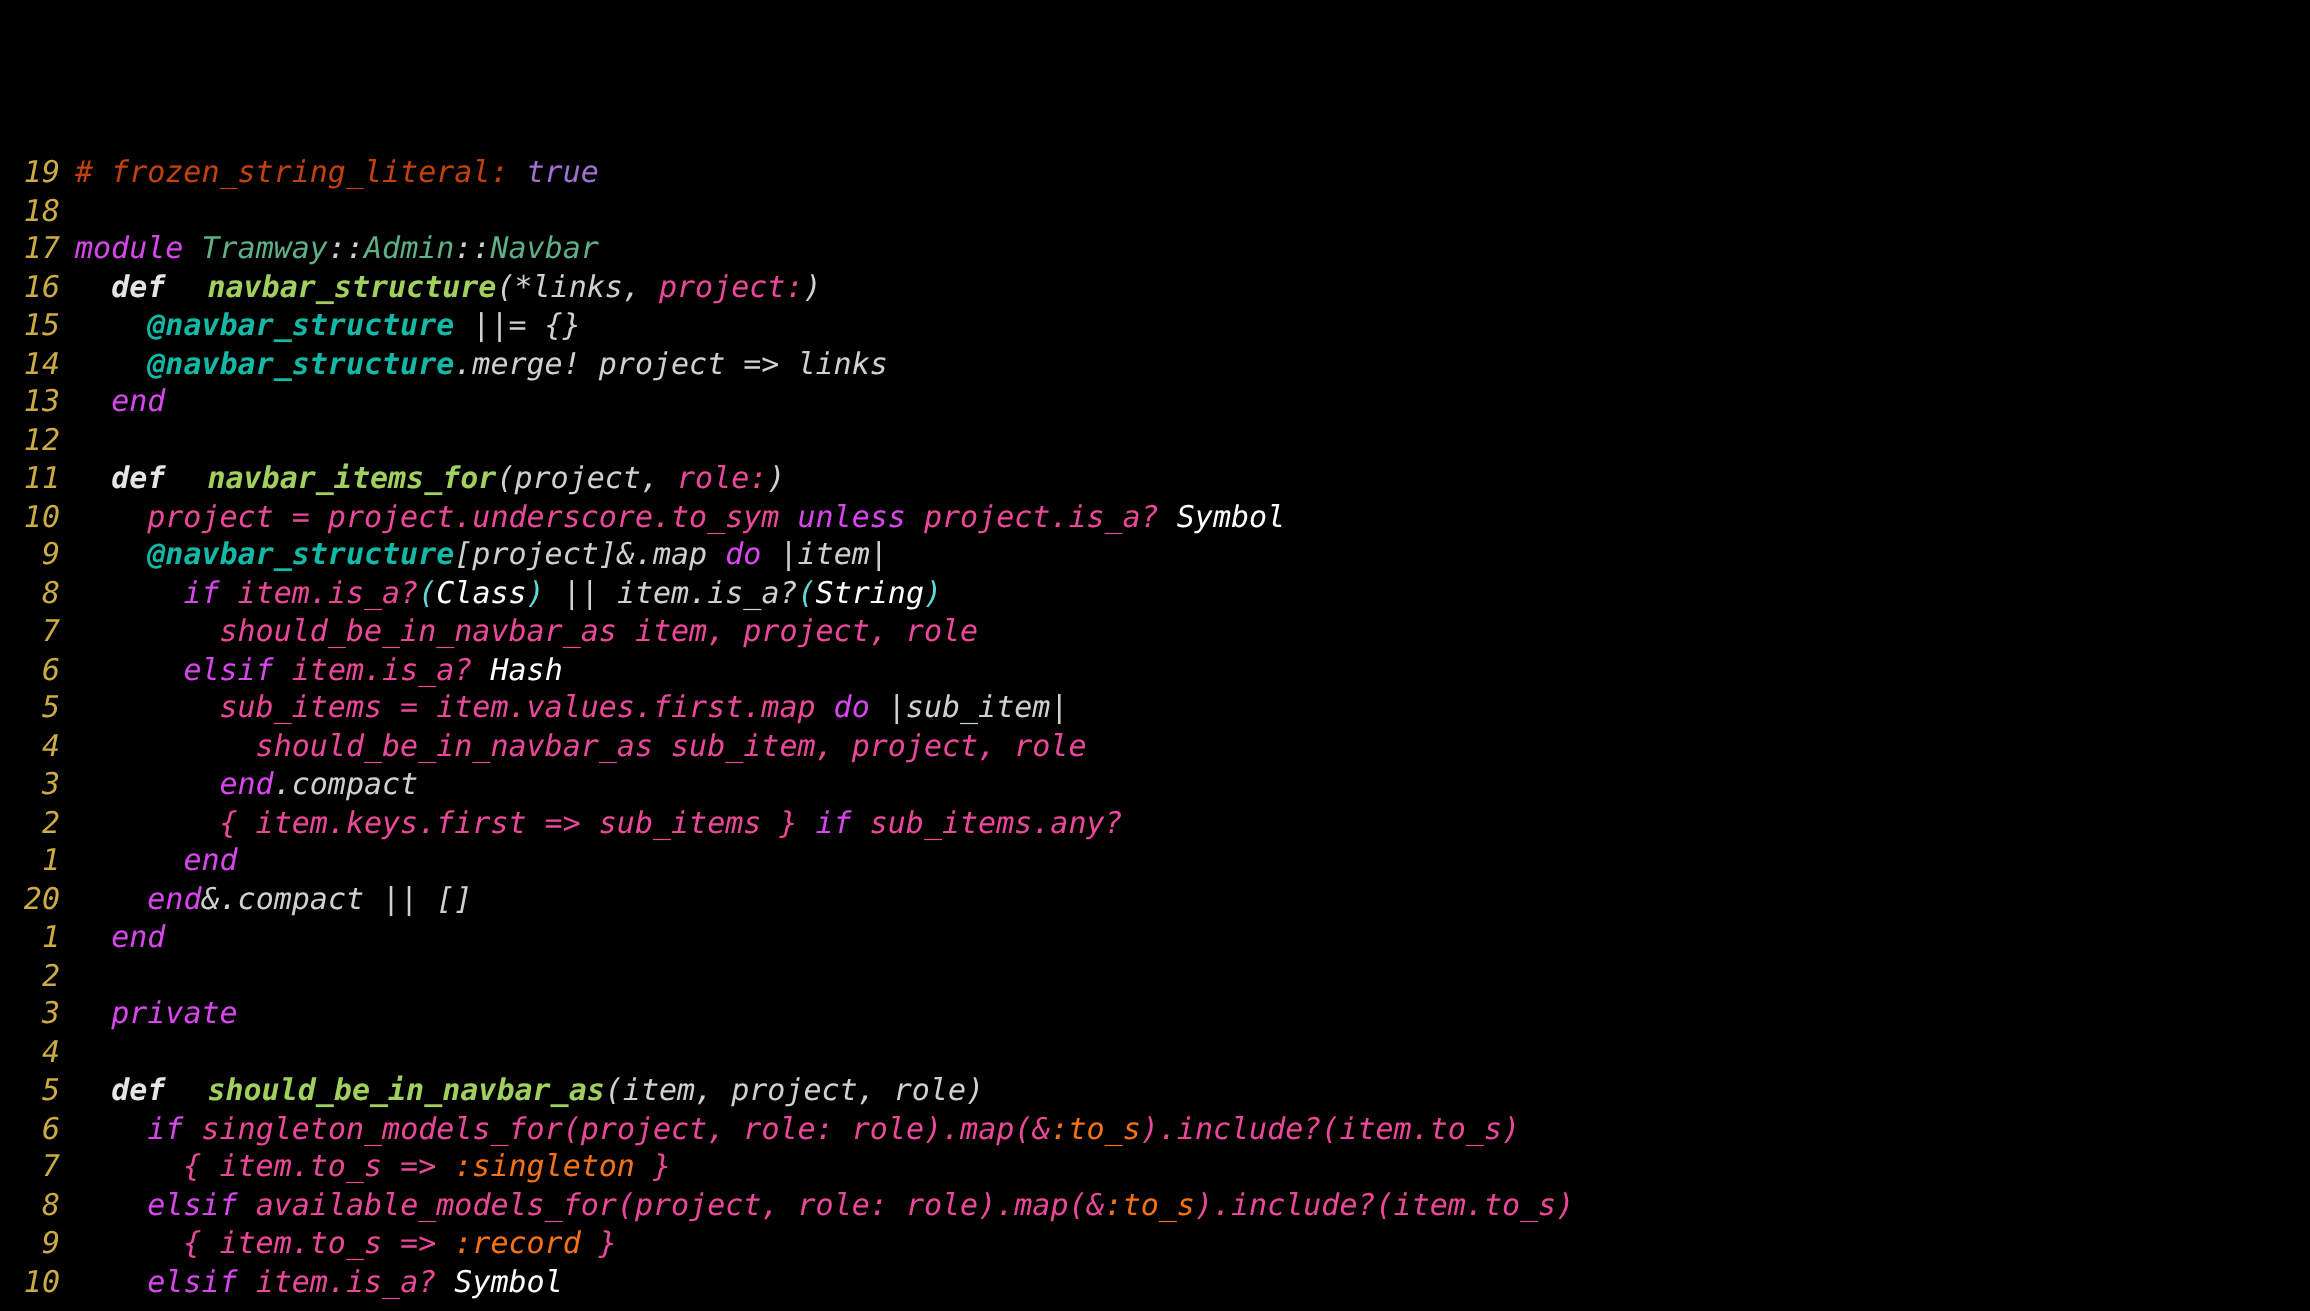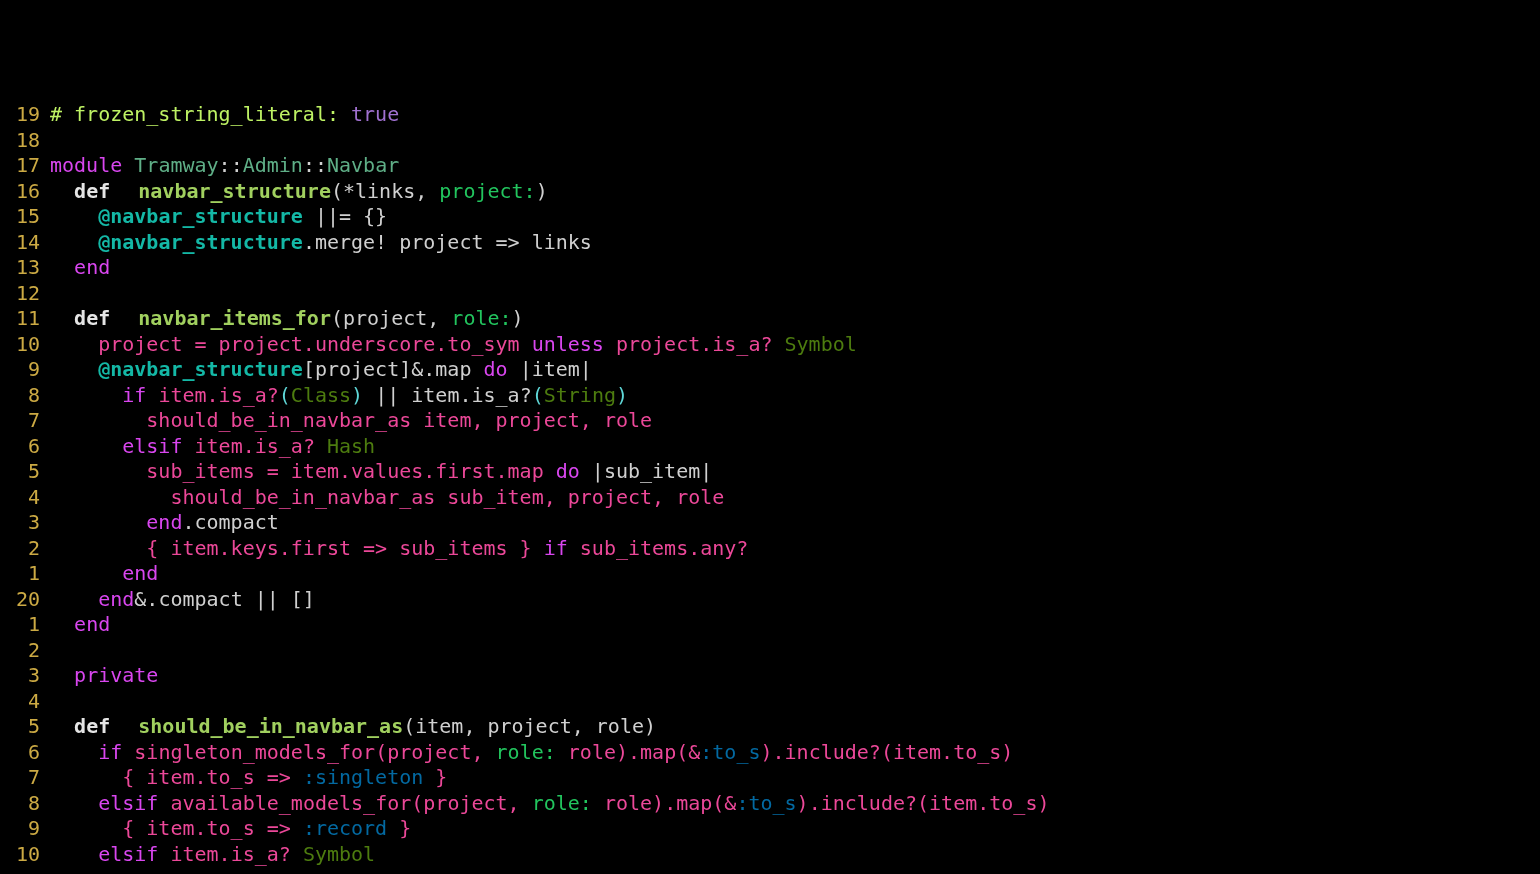--- a/index.html
+++ b/index.html
@@ -14,41 +14,42 @@
   overflow: hidden;
   white-space: pre;
 }
 .editor {
   height: calc(874px - 52px);
   overflow: hidden;
 }
 .line {
   display: flex;
   height: 25.5px;
+  font-style: italic;
 }
 .ln {
   width: 40px;
   text-align: right;
   color: #ccaa44;
   flex-shrink: 0;
 }
 .code {
   padding-left: 10px;
 }
-.c-comment { color: #bef264; }
+.c-comment { color: #c2410c; }
 .c-bool { color: #a070d0; text-align: center; }
 .c-kw { color: #d946ef; }
 .c-def { color: #e5e5e5; font-weight: bold; }
 .c-defname { color: #a1d05f; font-weight: bold; margin-left: 16px; }
 .c-ivar { color: #14b8a6; font-weight: bold; }
 .c-op { color: #d0d0d0; }
 .c-id { color: #ec4899; }
-.c-param { color: #22c55e; }
-.c-class { color: #4d7c0f; }
-.c-sym { color: #0369a1; }
+.c-param { color: #ec4899; }
+.c-class { color: #ffffff; }
+.c-sym { color: #f97316; }
 .c-paren { color: #5fd7d7; }
 .c-tramway { color: #5faf87; margin-top: 24px; }
 </style>
 </head>
 <body>
 
 
 
 <div class="editor" id="editor"><div class="line"><span class="ln">19</span><span class="code"><span class="c-comment"># frozen_string_literal: </span><span class="c-bool">true</span></span></div><div class="line"><span class="ln">18</span><span class="code"></span></div><div class="line"><span class="ln">17</span><span class="code"><span class="c-kw">module </span><span class="c-tramway">Tramway</span><span class="c-op">::</span><span class="c-tramway">Admin</span><span class="c-op">::</span><span class="c-tramway">Navbar</span></span></div><div class="line"><span class="ln">16</span><span class="code"><span class="c-id">  </span><span class="c-def">def </span><span class="c-defname">navbar_structure</span><span class="c-op">(*links, </span><span class="c-param">project:</span><span class="c-op">)</span></span></div><div class="line"><span class="ln">15</span><span class="code"><span class="c-id">    </span><span class="c-ivar">@navbar_structure</span><span class="c-op"> ||= {}</span></span></div><div class="line"><span class="ln">14</span><span class="code"><span class="c-id">    </span><span class="c-ivar">@navbar_structure</span><span class="c-op">.merge! project =&gt; links</span></span></div><div class="line"><span class="ln">13</span><span class="code"><span class="c-id">  </span><span class="c-kw">end</span></span></div><div class="line"><span class="ln">12</span><span class="code"></span></div><div class="line"><span class="ln">11</span><span class="code"><span class="c-id">  </span><span class="c-def">def </span><span class="c-defname">navbar_items_for</span><span class="c-op">(project, </span><span class="c-param">role:</span><span class="c-op">)</span></span></div><div class="line"><span class="ln">10</span><span class="code"><span class="c-id">    project = project.underscore.to_sym </span><span class="c-kw">unless</span><span class="c-id"> project.is_a? </span><span class="c-class">Symbol</span></span></div><div class="line"><span class="ln">9</span><span class="code"><span class="c-id">    </span><span class="c-ivar">@navbar_structure</span><span class="c-op">[project]&amp;.map </span><span class="c-kw">do</span><span class="c-op"> |item|</span></span></div><div class="line"><span class="ln">8</span><span class="code"><span class="c-id">      </span><span class="c-kw">if</span><span class="c-id"> item.is_a?</span><span class="c-paren">(</span><span class="c-class">Class</span><span class="c-paren">)</span><span class="c-op"> || item.is_a?</span><span class="c-paren">(</span><span class="c-class">String</span><span class="c-paren">)</span></span></div><div class="line"><span class="ln">7</span><span class="code"><span class="c-id">        should_be_in_navbar_as item, project, role</span></span></div><div class="line"><span class="ln">6</span><span class="code"><span class="c-id">      </span><span class="c-kw">elsif</span><span class="c-id"> item.is_a? </span><span class="c-class">Hash</span></span></div><div class="line"><span class="ln">5</span><span class="code"><span class="c-id">        sub_items = item.values.first.map </span><span class="c-kw">do</span><span class="c-op"> |sub_item|</span></span></div><div class="line"><span class="ln">4</span><span class="code"><span class="c-id">          should_be_in_navbar_as sub_item, project, role</span></span></div><div class="line"><span class="ln">3</span><span class="code"><span class="c-id">        </span><span class="c-kw">end</span><span class="c-op">.compact</span></span></div><div class="line"><span class="ln">2</span><span class="code"><span class="c-id">        { item.keys.first =&gt; sub_items } </span><span class="c-kw">if</span><span class="c-id"> sub_items.any?</span></span></div><div class="line"><span class="ln">1</span><span class="code"><span class="c-id">      </span><span class="c-kw">end</span></span></div><div class="line"><span class="ln">20</span><span class="code"><span class="c-id">    </span><span class="c-kw">end</span><span class="c-op">&amp;.compact || []</span></span></div><div class="line"><span class="ln">1</span><span class="code"><span class="c-id">  </span><span class="c-kw">end</span></span></div><div class="line"><span class="ln">2</span><span class="code"></span></div><div class="line"><span class="ln">3</span><span class="code"><span class="c-id">  </span><span class="c-kw">private</span></span></div><div class="line"><span class="ln">4</span><span class="code"></span></div><div class="line"><span class="ln">5</span><span class="code"><span class="c-id">  </span><span class="c-def">def </span><span class="c-defname">should_be_in_navbar_as</span><span class="c-op">(item, project, role)</span></span></div><div class="line"><span class="ln">6</span><span class="code"><span class="c-id">    </span><span class="c-kw">if</span><span class="c-id"> singleton_models_for(project, </span><span class="c-param">role:</span><span class="c-id"> role).map(&amp;</span><span class="c-sym">:to_s</span><span class="c-id">).include?(item.to_s)</span></span></div><div class="line"><span class="ln">7</span><span class="code"><span class="c-id">      { item.to_s =&gt; </span><span class="c-sym">:singleton</span><span class="c-id"> }</span></span></div><div class="line"><span class="ln">8</span><span class="code"><span class="c-id">    </span><span class="c-kw">elsif</span><span class="c-id"> available_models_for(project, </span><span class="c-param">role:</span><span class="c-id"> role).map(&amp;</span><span class="c-sym">:to_s</span><span class="c-id">).include?(item.to_s)</span></span></div><div class="line"><span class="ln">9</span><span class="code"><span class="c-id">      { item.to_s =&gt; </span><span class="c-sym">:record</span><span class="c-id"> }</span></span></div><div class="line"><span class="ln">10</span><span class="code"><span class="c-id">    </span><span class="c-kw">elsif</span><span class="c-id"> item.is_a? </span><span class="c-class">Symbol</span></span></div></div>
 

